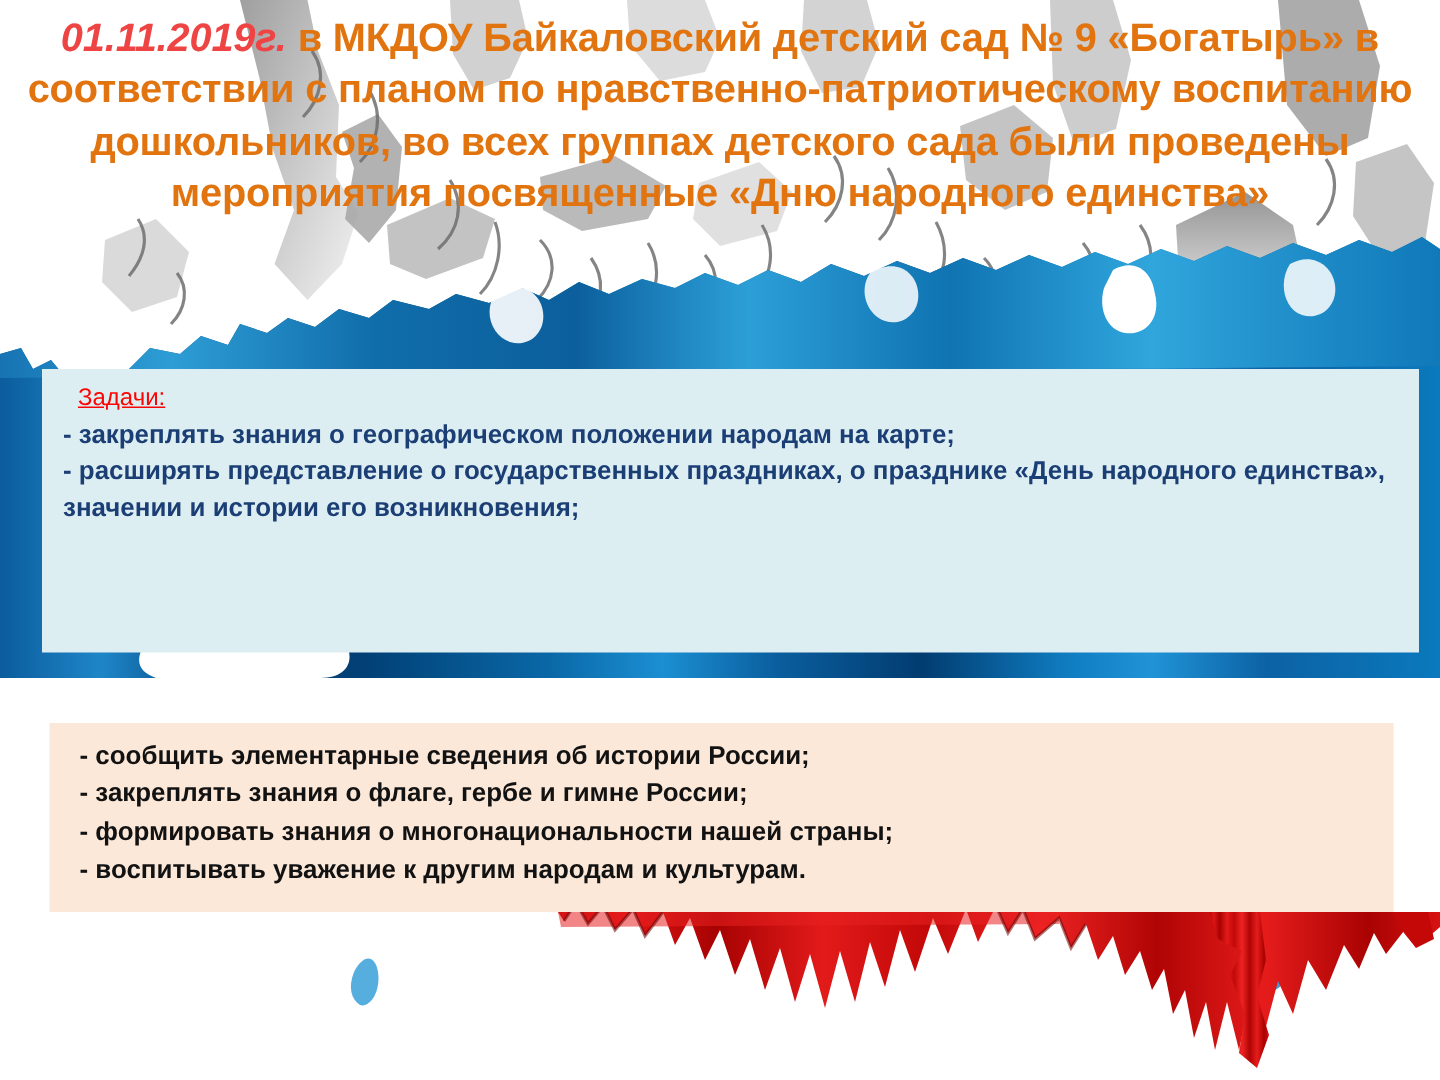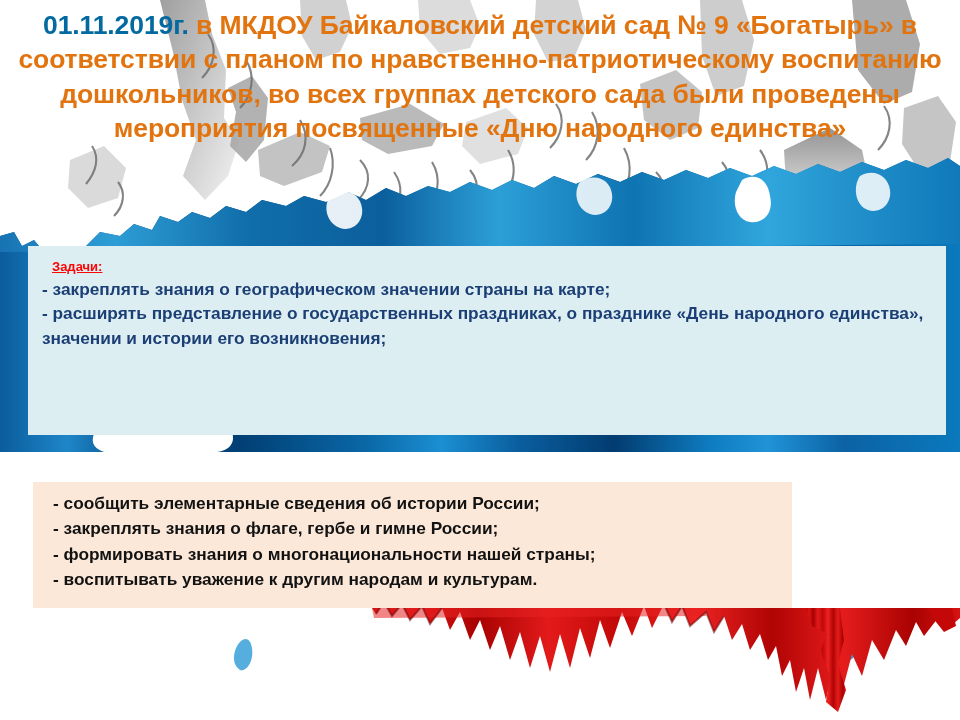--- a/index.html
+++ b/index.html
@@ -35,56 +35,56 @@
     top: 8px;
     width: 944px;
     z-index: 5;
     text-align: center;
     line-height: 1.30;
     font-size: 26.5px;
     font-weight: bold;
     letter-spacing: -0.1px;
     text-rendering: optimizeLegibility;
   }
-  .t-date  { color: #0369a1; }
+  .t-date  { color: #ef4444; font-style: italic; }
   .t-rest  { color: #e2740f; }
 
   
   #box-tasks {
     position: absolute;
     left: 28px;
     top: 246px;
     width: 918px;
     height: 189px;
     background: #ddeef3;
     z-index: 6;
     padding: 9px 14px 6px 14px;
     line-height: 1.395;
   }
   #box-tasks .heading {
     color: #fc0505;
-    font-weight: bold;
-    font-size: 13px;
+    font-weight: normal;
+    font-size: 16px;
     text-decoration: underline;
     display: inline-block;
     margin-left: 10px;
   }
   #box-tasks .line {
     color: #1b3f75;
     font-weight: bold;
     font-size: 17.3px;
     white-space: pre-wrap;
   }
 
   
   #box-goals {
     position: absolute;
     left: 33px;
     top: 482px;
-    width: 759px;
+    width: 896px;
     height: 126px;
     background: #fbe8d9;
     z-index: 6;
     padding: 9px 14px 6px 20px;
     line-height: 1.465;
   }
   #box-goals .line {
     color: #121212;
     font-weight: bold;
     font-size: 17.3px;
@@ -255,21 +255,21 @@
       <path d="M664 604 L672 622 L682 606 L690 626 L706 612 L714 632 L724 616"></path>
     </g>
   </svg>
 
   <div id="title-block">
     <span class="t-date">01.11.2019г.</span><span class="t-rest"> в МКДОУ Байкаловский детский сад № 9 «Богатырь» в соответствии с планом по нравственно-патриотическому воспитанию дошкольников, во всех группах детского сада были проведены мероприятия посвященные «Дню народного единства»</span>
   </div>
 
   <div id="box-tasks">
     <div class="heading">Задачи:</div>
-    <div class="line">- закреплять знания о географическом значении страны на карте;</div>
+    <div class="line">- закреплять знания о географическом положении народам на карте;</div>
     <div class="line">- расширять представление о государственных праздниках, о празднике «День народного единства», значении и истории его возникновения;</div>
   </div>
 
   <div id="box-goals">
     <div class="line">- сообщить элементарные сведения об истории России;</div>
     <div class="line">- закреплять знания о флаге, гербе и гимне России;</div>
     <div class="line">- формировать знания о многонациональности нашей страны;</div>
     <div class="line">- воспитывать уважение к другим народам и культурам.</div>
   </div>
 

